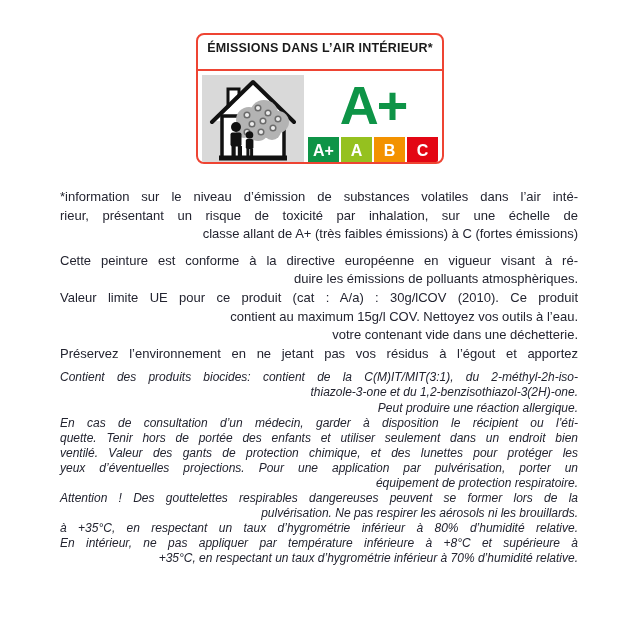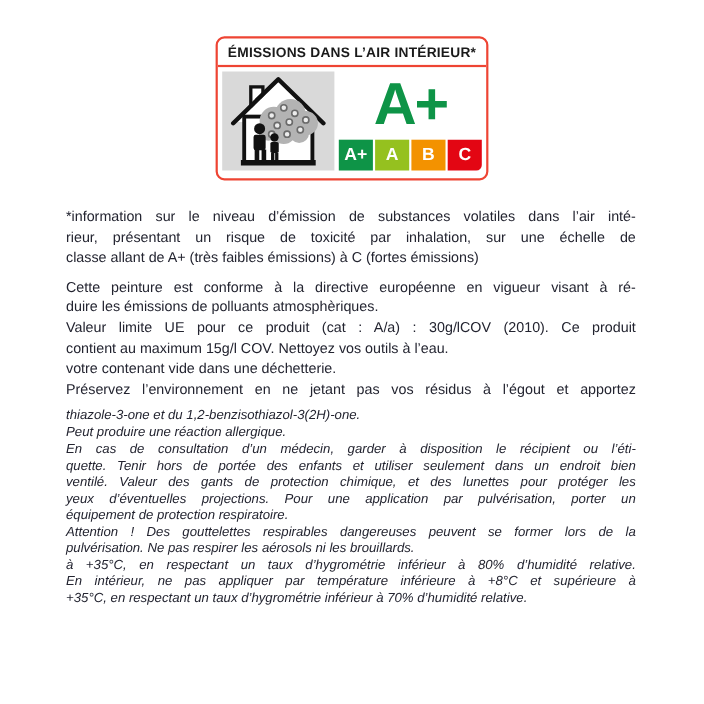--- a/index.html
+++ b/index.html
@@ -21,21 +21,21 @@
     left: 50%;
     transform: translateX(-50%);
     width: 248px;
     height: 131px;
     border: 2px solid #ee4433;
     border-radius: 8px;
     background: #ffffff;
     overflow: hidden;
   }
   .badge-title {
-    height: 26px;
+    height: 36px;
     line-height: 26px;
     text-align: center;
     font-size: 12.5px;
     font-weight: bold;
     letter-spacing: 0.2px;
     color: #1a1a1a;
     border-bottom: 2px solid #ee4433;
     white-space: nowrap;
   }
   .badge-body {
@@ -83,21 +83,21 @@
   .scale-cell:last-child { border-bottom-right-radius: 5px; }
 
   
   .textblock {
     position: absolute;
     left: 60px;
     right: 62px;
     top: 188px;
   }
   .para { font-size: 13px; line-height: 18.6px; }
-  .para .line { text-align: left; }
+  .para .line { text-align: right; }
   .para .line.just { text-align: justify; text-align-last: justify; }
   .para-regulatory { margin-top: 8px; }
   .para-precautions {
     margin-top: 7px;
     font-style: italic;
     font-size: 12px;
     line-height: 15.1px;
   }
 </style>
 </head>
@@ -183,20 +183,21 @@
     <div class="para para-regulatory">
       <div class="line just">Cette peinture est conforme à la directive européenne en vigueur visant à ré-</div>
       <div class="line">duire les émissions de polluants atmosphèriques.</div>
       <div class="line just">Valeur limite UE pour ce produit (cat : A/a) : 30g/lCOV (2010). Ce produit</div>
       <div class="line">contient au maximum 15g/l COV. Nettoyez vos outils à l’eau.</div>
       <div class="line">votre contenant vide dans une déchetterie.</div>
       <div class="line just">Préservez l’environnement en ne jetant pas vos résidus à l’égout et apportez</div>
     </div>
 
     <div class="para para-precautions">
+      <div class="line just">Contient des produits biocides: contient de la C(M)IT/MIT(3:1), du 2-méthyl-2h-iso-</div>
       <div class="line">thiazole-3-one et du 1,2-benzisothiazol-3(2H)-one.</div>
       <div class="line">Peut produire une réaction allergique.</div>
       <div class="line just">En cas de consultation d’un médecin, garder à disposition le récipient ou l’éti-</div>
       <div class="line just">quette. Tenir hors de portée des enfants et utiliser seulement dans un endroit bien</div>
       <div class="line just">ventilé. Valeur des gants de protection chimique, et des lunettes pour protéger les</div>
       <div class="line just">yeux d’éventuelles projections. Pour une application par pulvérisation, porter un</div>
       <div class="line">équipement de protection respiratoire.</div>
       <div class="line just">Attention ! Des gouttelettes respirables dangereuses peuvent se former lors de la</div>
       <div class="line">pulvérisation. Ne pas respirer les aérosols ni les brouillards.</div>
       <div class="line just">à +35°C, en respectant un taux d’hygrométrie inférieur à 80% d’humidité relative.</div>

